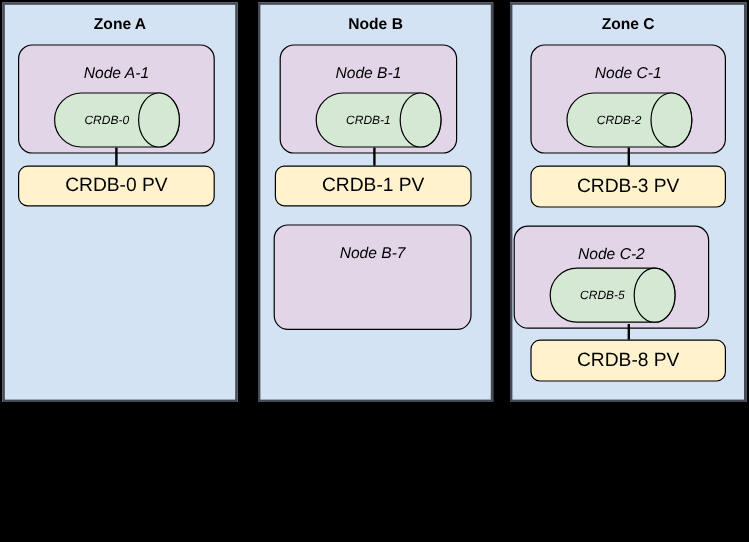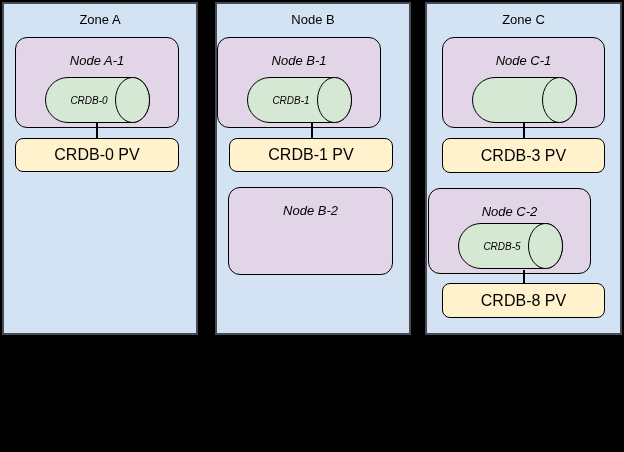--- a/index.html
+++ b/index.html
@@ -28,20 +28,21 @@
   }
   .zone-a { left: 2px;   width: 196px; }
   .zone-b { left: 215px; width: 196px; }
   .zone-c { left: 425px; width: 197px; }
   .zone-title {
     position: absolute;
     top: 8px; left: 0; right: 0;
     text-align: center;
     font-size: 13px;
     line-height: 16px;
+    font-weight: bold;
   }
   .node {
     position: absolute;
     background: var(--node-fill, #e1d5e7);
     border: 1px solid var(--shape-border, #000);
     border-radius: 12px;
     box-sizing: border-box;
     font-style: italic;
   }
   .node-title {
@@ -116,52 +117,53 @@
     <div class="connector" style="left:92px; top:119px; height:15px;"></div>
 
     <div class="pv" style="left:11px; top:134px; width:164px; height:34px;">
       <span>CRDB-0 PV</span>
     </div>
   </div>
 
   <div class="zone zone-b">
     <div class="zone-title">Node B</div>
 
-    <div class="node" style="left:0; top:33px; width:164px; height:91px;">
+    <div class="node" style="left:16px; top:33px; width:148px; height:91px;">
       <div class="node-title">Node B-1</div>
       <div class="cylinder" style="left:29px; top:39px;">
         <svg viewBox="0 0 105 46" aria-hidden="true">
           <path d="M 23 0.5 L 87.5 0.5 A 17 22.5 0 0 1 87.5 45.5 L 23 45.5 A 22.5 22.5 0 0 1 23 0.5 Z"></path>
           <ellipse cx="87.5" cy="23" rx="17" ry="22.5"></ellipse>
         </svg>
         <div class="cyl-label">CRDB-1</div>
       </div>
     </div>
 
     <div class="connector" style="left:94px; top:119px; height:15px;"></div>
 
     <div class="pv" style="left:12px; top:134px; width:164px; height:34px;">
       <span>CRDB-1 PV</span>
     </div>
 
     <div class="node" style="left:11px; top:183px; width:165px; height:88px;">
-      <div class="node-title">Node B-2</div>
+      <div class="node-title">Node B-7</div>
     </div>
   </div>
 
   <div class="zone zone-c">
     <div class="zone-title">Zone C</div>
 
     <div class="node" style="left:15px; top:33px; width:163px; height:91px;">
       <div class="node-title">Node C-1</div>
       <div class="cylinder" style="left:29px; top:39px;">
         <svg viewBox="0 0 105 46" aria-hidden="true">
           <path d="M 23 0.5 L 87.5 0.5 A 17 22.5 0 0 1 87.5 45.5 L 23 45.5 A 22.5 22.5 0 0 1 23 0.5 Z"></path>
           <ellipse cx="87.5" cy="23" rx="17" ry="22.5"></ellipse>
         </svg>
+        <div class="cyl-label">CRDB-2</div>
       </div>
     </div>
 
     <div class="connector" style="left:96px; top:119px; height:15px;"></div>
 
     <div class="pv" style="left:15px; top:134px; width:163px; height:35px;">
       <span>CRDB-3 PV</span>
     </div>
 
     <div class="node" style="left:1px; top:184px; width:163px; height:86px;">

